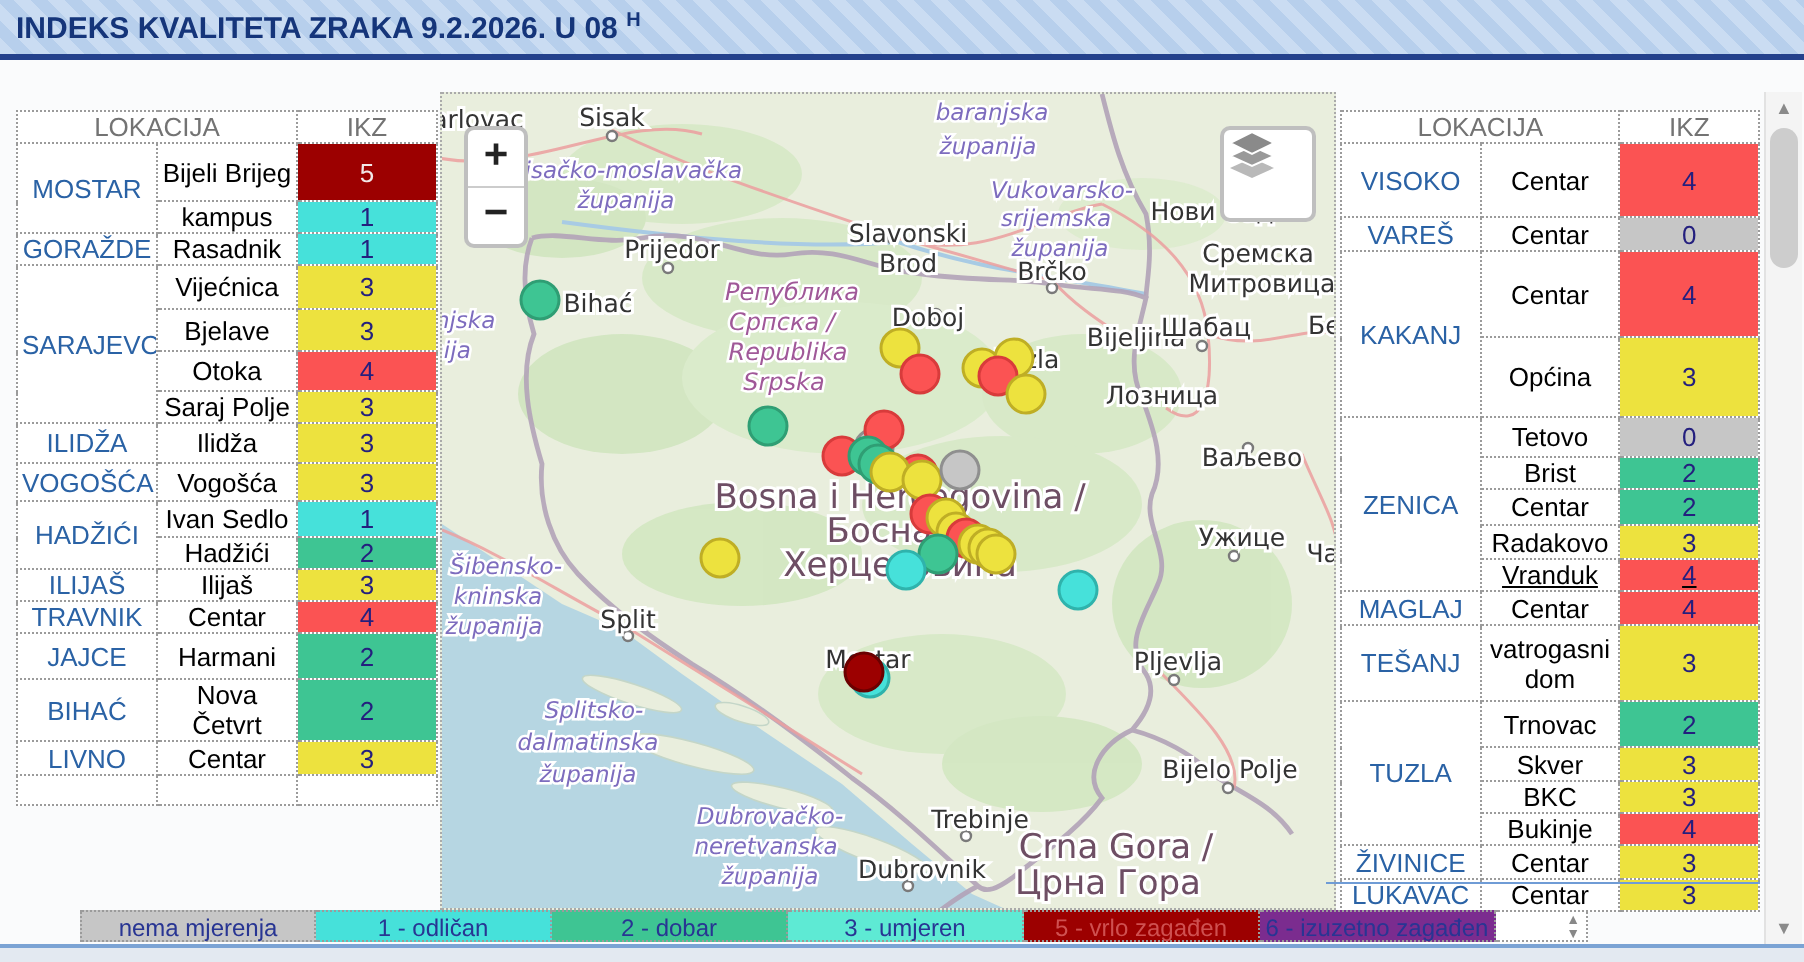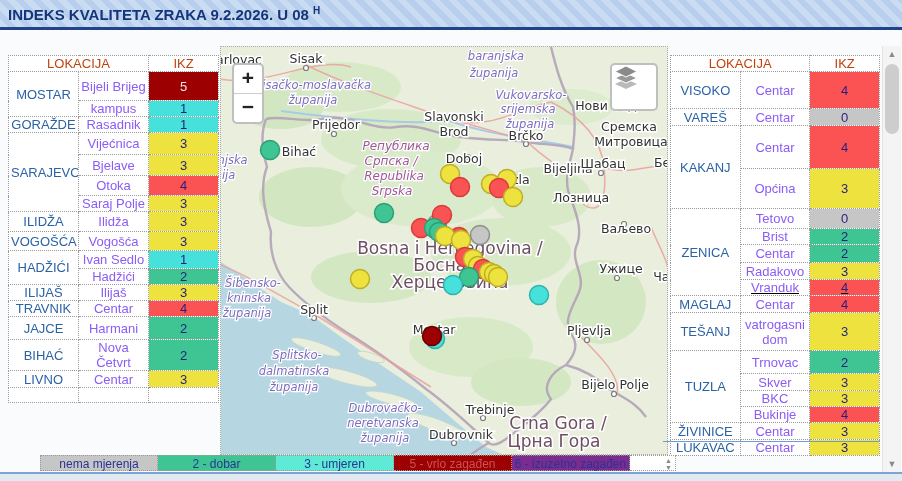--- a/index.html
+++ b/index.html
@@ -10,23 +10,23 @@
     background:repeating-linear-gradient(45deg,#cadcf2 0 6px,#b7cfec 6px 12px);
     border-bottom:3px solid #24418c;box-sizing:border-box;}
   #titlebar .t{position:absolute;left:8px;top:5px;font-size:15px;font-weight:bold;color:#15357a;}
   #titlebar sup{font-size:10px;}
   
   .datatable{position:absolute;top:55px;border-collapse:collapse;background:#fff;table-layout:fixed;}
   #left-table{left:8px;width:211px;}
   #right-table{left:670px;width:210px;}
   .datatable td,.datatable th{border:1px dotted #9b9b9b;text-align:center;vertical-align:middle;
     font-size:13px;font-weight:normal;padding:0 2px;overflow:hidden;}
-  .datatable th{color:#c2410c;height:15px;background:#fff;}
+  .datatable th{color:#737373;height:15px;background:#fff;}
   .datatable td.city{color:#2a62a5;width:77px;}
-  .datatable td.station{color:#8b5cf6;width:84px;}
+  .datatable td.station{color:#000000;width:84px;}
   .datatable td.ikz{color:#241f7e;width:47px;}
   .datatable td.ikz.lv5{color:#f2e7e7;}
   
   #legend{position:absolute;left:8px;top:455px;height:16px;display:flex;padding-left:32px;}
   .legend-cell{width:118px;height:16px;line-height:16px;text-align:center;font-size:12px;
     color:#283593;border:1px dotted #9b9b9b;box-sizing:border-box;border-left:none;}
   .legend-cell:first-child{border-left:1px dotted #9b9b9b;}
   .legend-cell.lv5{color:#cf5050;}
   #legend-spinner{width:46px;background:#fff;position:relative;}
   #legend-spinner .arrows{position:absolute;right:3px;top:1px;font-size:7px;line-height:7px;color:#888;}
@@ -418,20 +418,21 @@
         <td class="station">Centar</td>
         <td class="ikz lv3" style="background: rgb(237, 226, 62);">3</td>
       </tr>
     </tbody>
 </table>
 
 <div id="frameline-right"></div>
 
 <div id="legend">
     <div class="legend-cell lv0" style="background: rgb(198, 198, 198);">nema mjerenja</div>
+    <div class="legend-cell lv1" style="background: rgb(70, 225, 218);">1 - odličan</div>
     <div class="legend-cell lv2" style="background: rgb(62, 197, 147);">2 - dobar</div>
     <div class="legend-cell lv3" style="background: #5eead4;">3 - umjeren</div>
     <div class="legend-cell lv5" style="background: rgb(156, 0, 0);">5 - vrlo zagađen</div>
     <div class="legend-cell lv6" style="background: rgb(123, 44, 143);">6 - izuzetno zagađen</div>
     <div class="legend-cell" id="legend-spinner">
       <span class="arrows">▲<br>▼</span>
     </div>
   </div>
 
 <div id="scrollbar">

